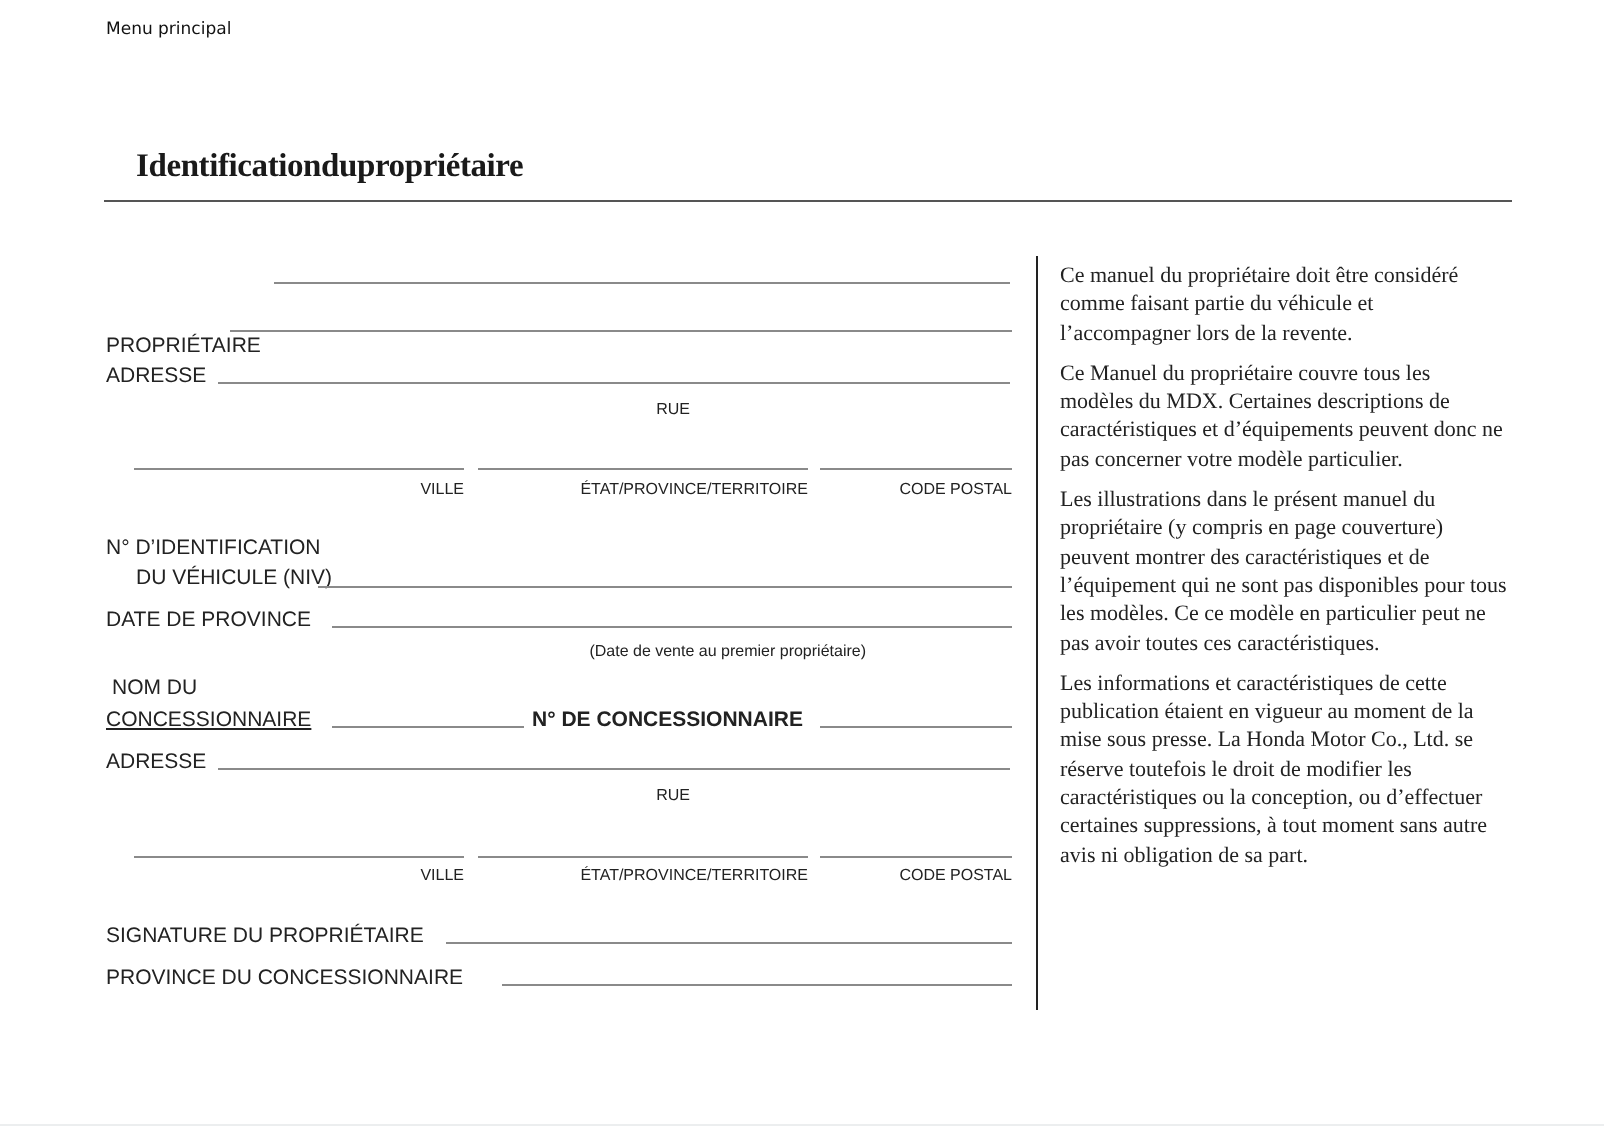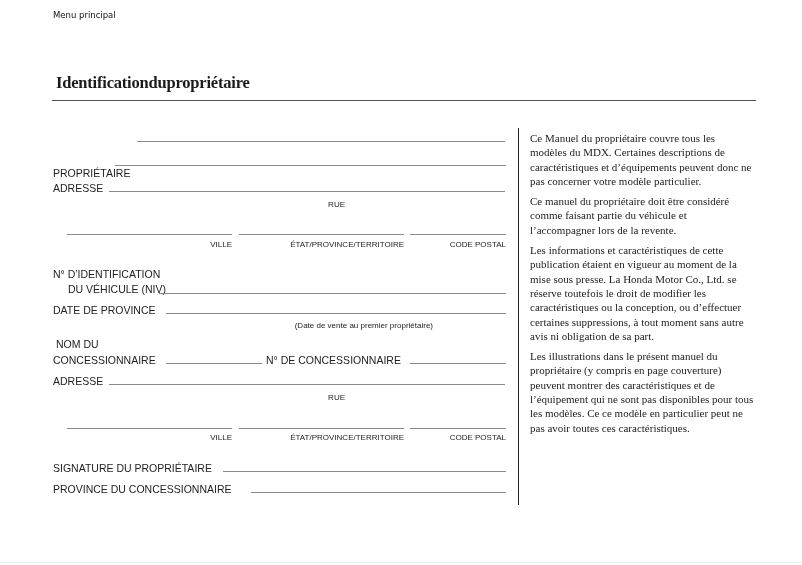--- a/index.html
+++ b/index.html
@@ -19,21 +19,21 @@
     .menu-link {
       left: 53px; top: 10px;
       font-family: "DejaVu Sans", sans-serif;
       font-size: 8.5px;
       font-weight: normal;
       color: #111;
       text-decoration: none;
       cursor: pointer;
     }
     .page-title {
-      left: 56px; top: 73px;
+      left: 68px; top: 73px;
       font-family: "Liberation Serif", serif;
       font-weight: bold;
       font-size: 16.5px;
       letter-spacing: -0.2px;
       color: #1a1a1a;
       margin: 0;
     }
     .title-rule {
       left: 52px; top: 100px;
       width: 704px; height: 1px;
@@ -110,23 +110,23 @@
 
   <span class="abs lbl" style="left:53px; top:268px;">N° D’IDENTIFICATION</span>
   <span class="abs lbl" style="left:68px; top:283px;">DU VÉHICULE (NIV)</span>
   <input class="abs field" style="left: 159px; top: 283px; width: 347px;" value="">
 
   <span class="abs lbl" style="left:53px; top:304px;">DATE DE PROVINCE</span>
   <input class="abs field" style="left: 166px; top: 303px; width: 340px;" value="">
   <span class="abs sub" style="left:233px; top:321px; width:200px;">(Date de vente au premier propriétaire)</span>
 
   <span class="abs lbl" style="left:56px; top:338px;">NOM DU</span>
-  <span class="abs lbl" style="left:53px; top:354px;">CONCESSIONNAIRE</span>
+  <span class="abs lbl" style="left:53px; top:354px;text-decoration:underline;">CONCESSIONNAIRE</span>
   <input class="abs field" style="left: 166px; top: 353px; width: 96px;" value="">
-  <span class="abs lbl" style="left:266px; top:354px;">N° DE CONCESSIONNAIRE</span>
+  <span class="abs lbl" style="left:266px; top:354px;font-weight:bold;">N° DE CONCESSIONNAIRE</span>
   <input class="abs field" style="left: 410px; top: 353px; width: 96px;" value="">
 
   <span class="abs lbl" style="left:53px; top:375px;">ADRESSE</span>
   <input class="abs field" style="left: 109px; top: 374px; width: 396px;" value="">
   <span class="abs sub" style="left:290px; top:393px; width:55px;">RUE</span>
 
   <input class="abs field" style="left: 67px; top: 418px; width: 165px;" value="">
   <input class="abs field" style="left: 239px; top: 418px; width: 165px;" value="">
   <input class="abs field" style="left: 410px; top: 418px; width: 96px;" value="">
   <span class="abs sub" style="left:67px; top:433px; width:165px;">VILLE</span>
@@ -135,19 +135,19 @@
 
   <span class="abs lbl" style="left:53px; top:462px;">SIGNATURE DU PROPRIÉTAIRE</span>
   <input class="abs field" style="left: 223px; top: 461px; width: 283px;" value="">
   <span class="abs lbl" style="left:53px; top:483px;">PROVINCE DU CONCESSIONNAIRE</span>
   <input class="abs field" style="left: 251px; top: 482px; width: 255px;" value="">
 </div>
 
 <div class="abs vrule"></div>
 
 <div class="abs notes">
+  <p>Ce manuel du propriétaire doit être considéré comme faisant partie du véhicule et l’accompagner lors de la revente.</p>
   <p>Ce Manuel du propriétaire couvre tous les modèles du MDX. Certaines descriptions de caractéristiques et d’équipements peuvent donc ne pas concerner votre modèle particulier.</p>
-  <p>Ce manuel du propriétaire doit être considéré comme faisant partie du véhicule et l’accompagner lors de la revente.</p>
+  <p>Les illustrations dans le présent manuel du propriétaire (y compris en page couverture) peuvent montrer des caractéristiques et de l’équipement qui ne sont pas disponibles pour tous les modèles. Ce ce modèle en particulier peut ne pas avoir toutes ces caractéristiques.</p>
   <p>Les informations et caractéristiques de cette publication étaient en vigueur au moment de la mise sous presse. La Honda Motor Co., Ltd. se réserve toutefois le droit de modifier les caractéristiques ou la conception, ou d’effectuer certaines suppressions, à tout moment sans autre avis ni obligation de sa part.</p>
-  <p>Les illustrations dans le présent manuel du propriétaire (y compris en page couverture) peuvent montrer des caractéristiques et de l’équipement qui ne sont pas disponibles pour tous les modèles. Ce ce modèle en particulier peut ne pas avoir toutes ces caractéristiques.</p>
 </div>
 
 <div class="abs bottom-rule"></div>
 
 </body></html>

